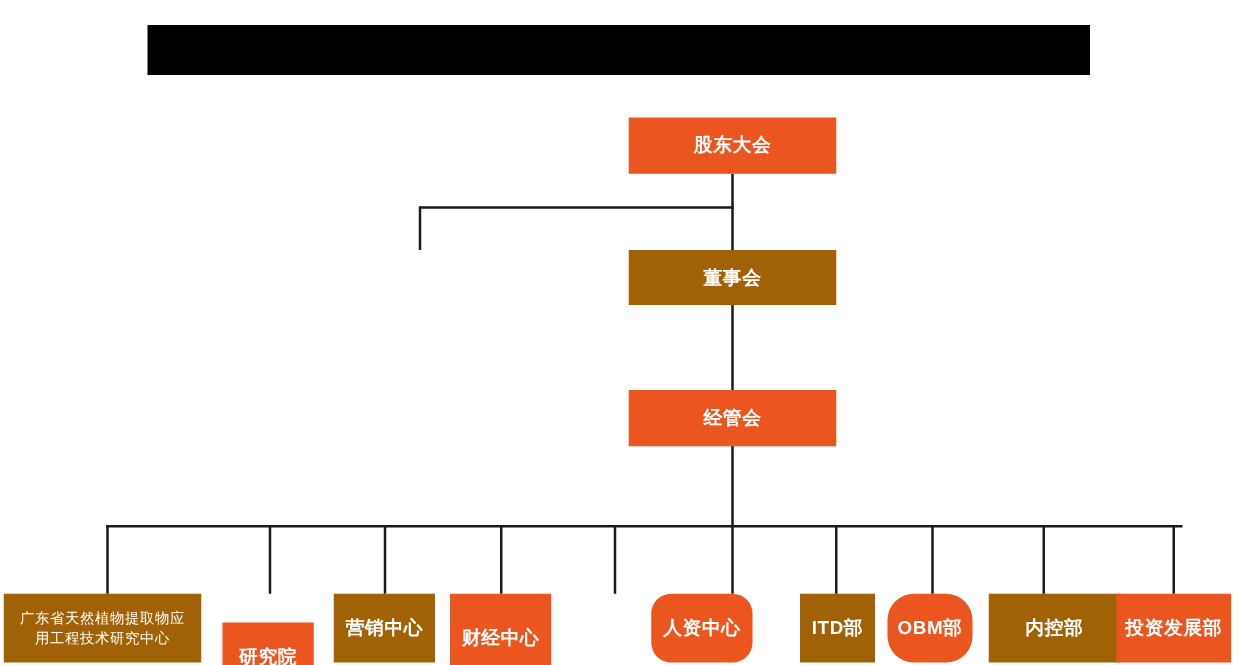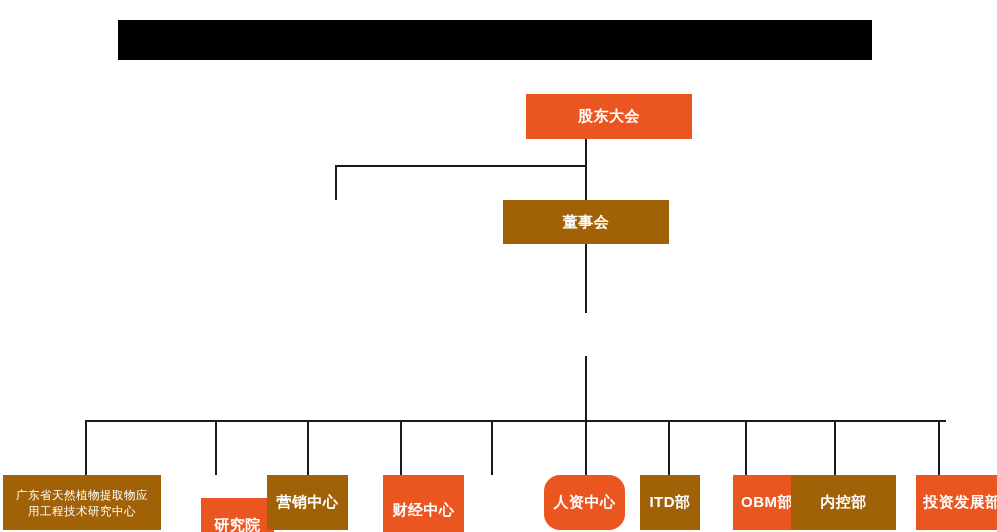--- a/index.html
+++ b/index.html
@@ -40,21 +40,21 @@
     box-sizing: border-box;
     display: flex;
     align-items: center;
     justify-content: center;
     text-align: center;
     color: #ffffff;
     font-weight: bold;
     letter-spacing: 0.5px;
     z-index: 3;
   }
-  .node.dark  { background: #ea5520; margin-left: 23px; }
+  .node.dark  { background: #ea5520; }
   .node.light { background: #a16207; }
   .node .label { display: block; padding: 0 4px; }
   .node.lvl1 { font-size: 15px; }
   .node.lvl2 { font-size: 15px; }
   .node.lvl3 { font-size: 15px; }
   .node.leaf { font-size: 15px; }
   .node.leaf.small { font-size: 11.5px; line-height: 16px; font-weight: normal; }
   
   .line {
     position: absolute;
@@ -100,20 +100,23 @@
 
   <div class="node lvl1 dark" style="left:503px; top:94px; width:166px; height:45px;">
     <span class="label">股东大会</span>
   </div>
 
 
   <div class="node lvl2 light" style="left:503px; top:200px; width:166px; height:44px;">
     <span class="label">董事会</span>
   </div>
 
+  <div class="node lvl3 dark" style="left:503px; top:312px; width:166px; height:45px;">
+    <span class="label">经管会</span>
+  </div>
 
   <div class="node leaf small light" style="left:3px; top:475px; width:158px; height:55px;">
     <span class="label">
       <span>广东省天然植物提取物应</span><br>
       <span>用工程技术研究中心</span>
     </span>
   </div>
 
   <div class="node leaf dark" style="left:178px; top:498px; width:73px; height:55px;">
     <span class="label">研究院</span>
@@ -129,21 +132,21 @@
 
 
   <div class="node leaf dark" style="left:521px; top:475px; width:81px; height:55px;border-radius:16px;">
     <span class="label">人资中心</span>
   </div>
 
   <div class="node leaf light" style="left:640px; top:475px; width:60px; height:55px;">
     <span class="label">ITD部</span>
   </div>
 
-  <div class="node leaf dark" style="left:710px; top:475px; width:68px; height:55px;">
+  <div class="node leaf dark" style="left:710px; top:475px; width:68px; height:55px;border-radius:21px;">
     <span class="label">OBM部</span>
   </div>
 
   <div class="node leaf light" style="left:791px; top:475px; width:105px; height:55px;">
     <span class="label">内控部</span>
   </div>
 
   <div class="node leaf dark" style="left:893px; top:475px; width:92px; height:55px;">
     <span class="label">投资发展部</span>
   </div>

